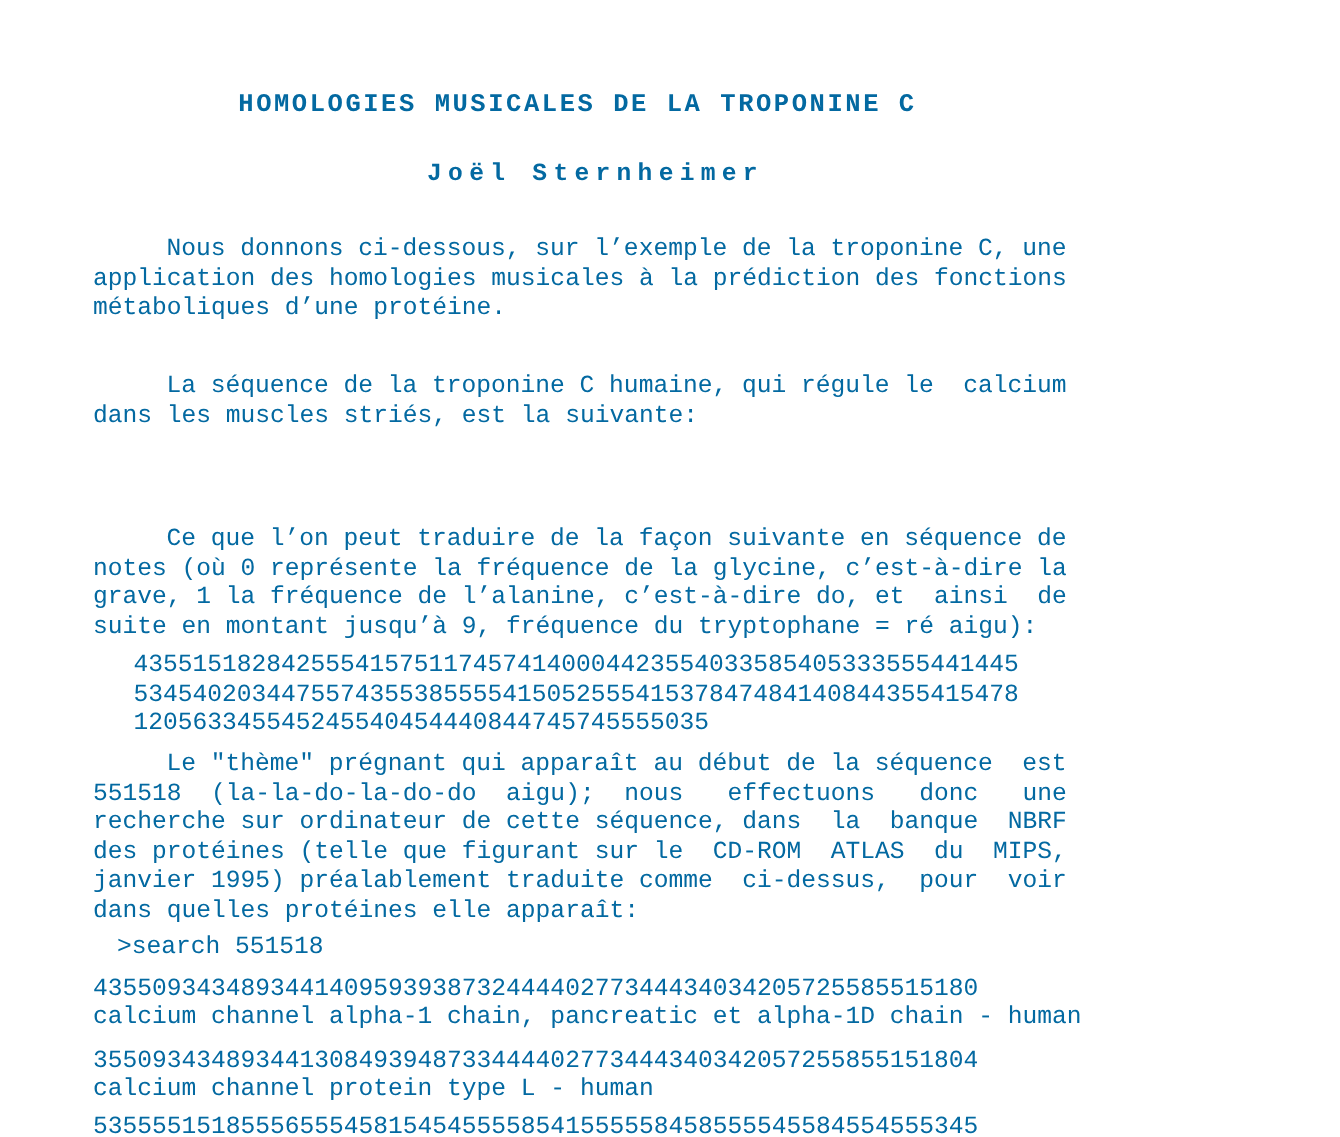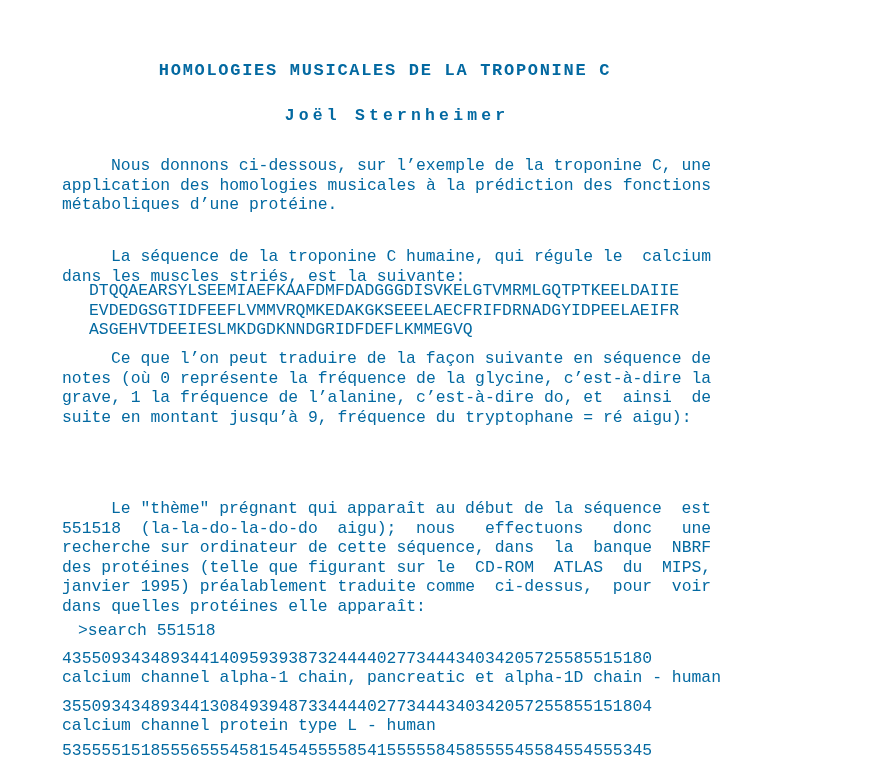--- a/index.html
+++ b/index.html
@@ -62,29 +62,29 @@
 
   <div class="doc-author">Joël Sternheimer</div>
 
   <pre class="blk indent-first" style="top:156px; left:62px;">Nous donnons ci-dessous, sur l’exemple de la troponine C, une
 application des homologies musicales à la prédiction des fonctions
 métaboliques d’une protéine.</pre>
 
   <pre class="blk indent-first" style="top:236px; left:62px;margin-top:11px;">La séquence de la troponine C humaine, qui régule le  calcium
 dans les muscles striés, est la suivante:</pre>
 
-  <pre class="blk" style="top:281px; left:89px;">DTQQAEARSYLSEEMIAEFKAAFDMFDADGGGDISVKELGTVMRMLGQTPTKEELDAIIE
-EVDEDGSGTIDFEEFLVMMVRQMKEDAKGKSEEELAECFRIFDRNADGYIDPEELAEIFR
-ASGEHVTDEEIESLMKDGDKNNDGRIDFDEFLKMMEGVQ</pre>
 
   <pre class="blk indent-first" style="top:349px; left:62px;">Ce que l’on peut traduire de la façon suivante en séquence de
 notes (où 0 représente la fréquence de la glycine, c’est-à-dire la
 grave, 1 la fréquence de l’alanine, c’est-à-dire do, et  ainsi  de
 suite en montant jusqu’à 9, fréquence du tryptophane = ré aigu):</pre>
 
+  <pre class="blk" style="top:433px; left:89px;">435515182842555415751174574140004423554033585405333555441445
+534540203447557435538555541505255541537847484140844355415478
+120563345545245540454440844745745555035</pre>
 
   <pre class="blk indent-first" style="top:499px; left:62px;">Le "thème" prégnant qui apparaît au début de la séquence  est
 551518  (la-la-do-la-do-do  aigu);  nous   effectuons   donc   une
 recherche sur ordinateur de cette séquence, dans  la  banque  NBRF
 des protéines (telle que figurant sur le  CD-ROM  ATLAS  du  MIPS,
 janvier 1995) préalablement traduite comme  ci-dessus,  pour  voir
 dans quelles protéines elle apparaît:</pre>
 
   <pre class="blk" style="top:621px; left:78px;text-align:right;">&gt;search 551518</pre>
 

